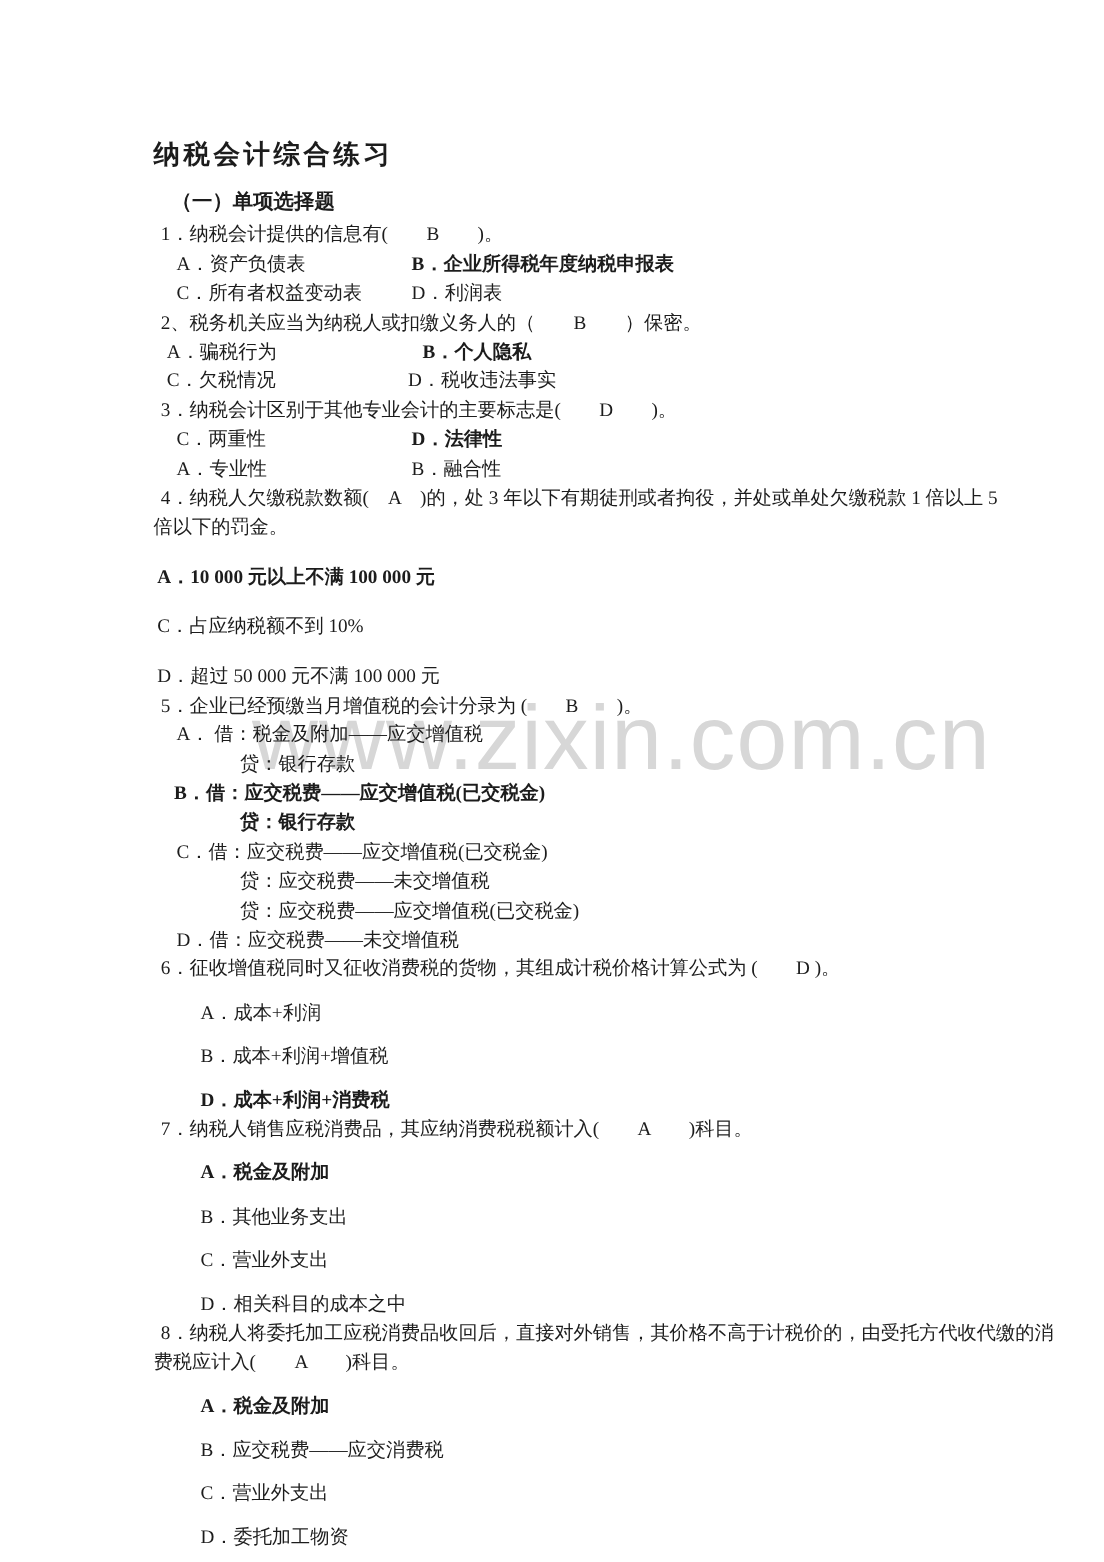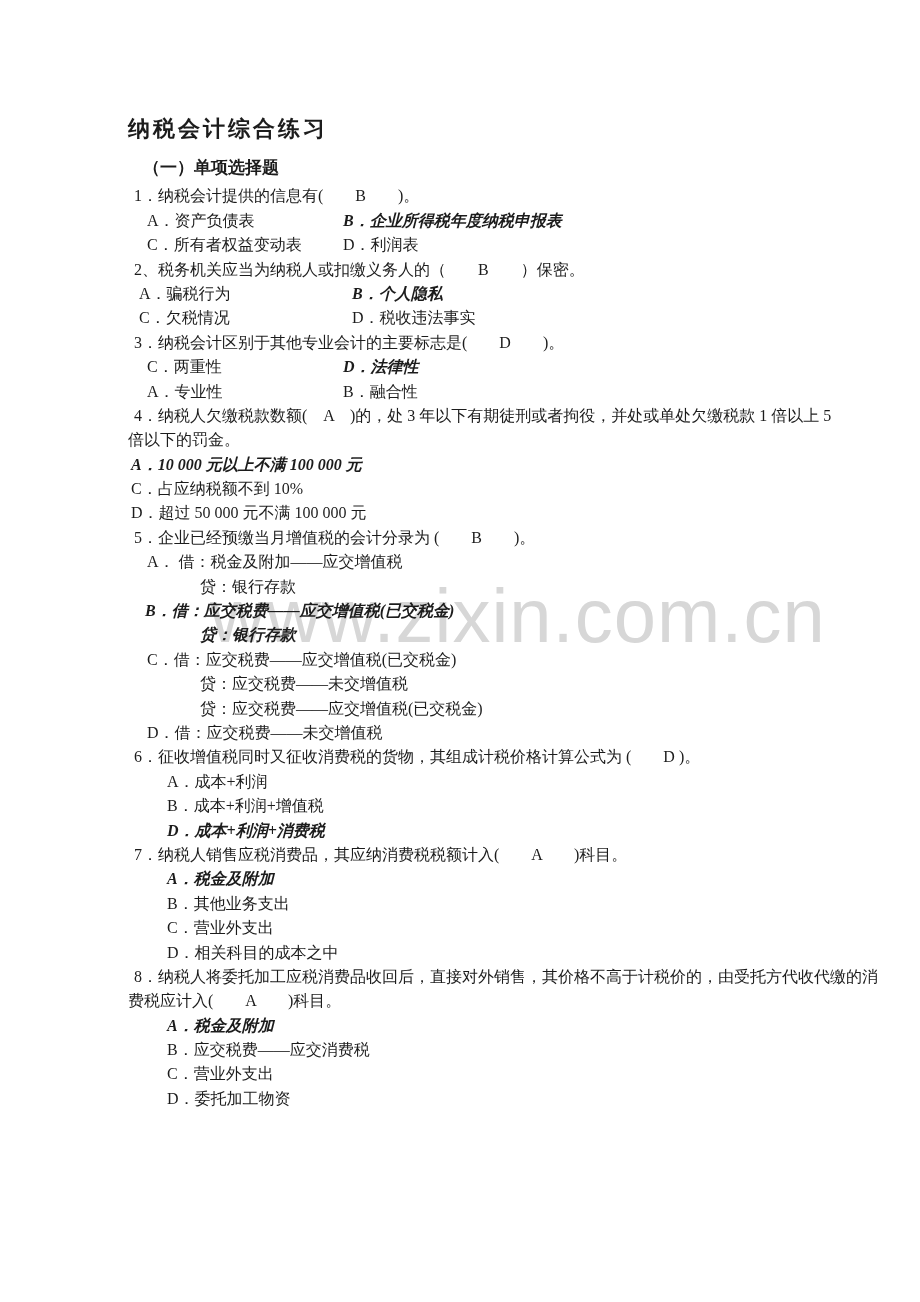--- a/index.html
+++ b/index.html
@@ -46,47 +46,47 @@
     white-space:pre;
   }
   .lines{margin-top:4px;}
   .line{
     position:relative;
     height:24.4px;
     line-height:24.4px;
     font-size:16px;
     white-space:pre;
   }
-  .b{font-weight:bold;font-style:italic;}
+  .b{font-weight:bold;}
   
   .ind-q  {padding-left:6px;}   
   .ind-c  {padding-left:0;}     
-  .ind-oM {padding-left:3px;}   
+  .ind-oM {padding-left:3px;margin-top:17px;}   
   .ind-o0 {padding-left:11px;}  
   .ind-o1 {padding-left:19px;}  
-  .ind-o2 {padding-left:39px;}  
+  .ind-o2 {padding-left:39px;margin-top:12px;}  
   .ind-o2b{padding-left:17px;}  
   .ind-cr {padding-left:72px;}  
   .c2{position:absolute;left:215px;top:0;}
 </style>
 </head>
 <body>
 
 <div class="page">
   <div class="watermark">www.zixin.com.cn</div>
   <div class="content">
     <div class="doc-title">纳税会计综合练习</div>
     <div class="section-heading">（一）单项选择题</div>
     <div class="lines">
         <div class="line ind-q">1．纳税会计提供的信息有(　　B　　)。</div>
         <div class="line ind-o1"><span>A．资产负债表</span><span class="b c2">B．企业所得税年度纳税申报表</span></div>
         <div class="line ind-o1"><span>C．所有者权益变动表</span><span class="c2">D．利润表</span></div>
         <div class="line ind-q">2、税务机关应当为纳税人或扣缴义务人的（　　B　　）保密。</div>
         <div class="line ind-o0"><span>A．骗税行为</span><span class="b c2" style="left: 224px;">B．个人隐私</span></div>
-        <div class="line ind-o0"><span>C．欠税情况</span><span class="c2" style="left: 224px;">D．税收违法事实</span></div>
+        <div class="line ind-o0"><span>C．欠税情况</span><span class="c2" style="left: 212px;">D．税收违法事实</span></div>
         <div class="line ind-q">3．纳税会计区别于其他专业会计的主要标志是(　　D　　)。</div>
         <div class="line ind-o1"><span>C．两重性</span><span class="b c2">D．法律性</span></div>
         <div class="line ind-o1"><span>A．专业性</span><span class="c2">B．融合性</span></div>
         <div class="line ind-q">4．纳税人欠缴税款数额(　A　)的，处 3 年以下有期徒刑或者拘役，并处或单处欠缴税款 1 倍以上 5</div>
         <div class="line ind-c">倍以下的罚金。</div>
         <div class="line ind-oM b">A．10 000 元以上不满 100 000 元</div>
         <div class="line ind-oM">C．占应纳税额不到 10%</div>
         <div class="line ind-oM">D．超过 50 000 元不满 100 000 元</div>
         <div class="line ind-q">5．企业已经预缴当月增值税的会计分录为 (　　B　　)。</div>
         <div class="line ind-o1">A． 借：税金及附加——应交增值税</div>

